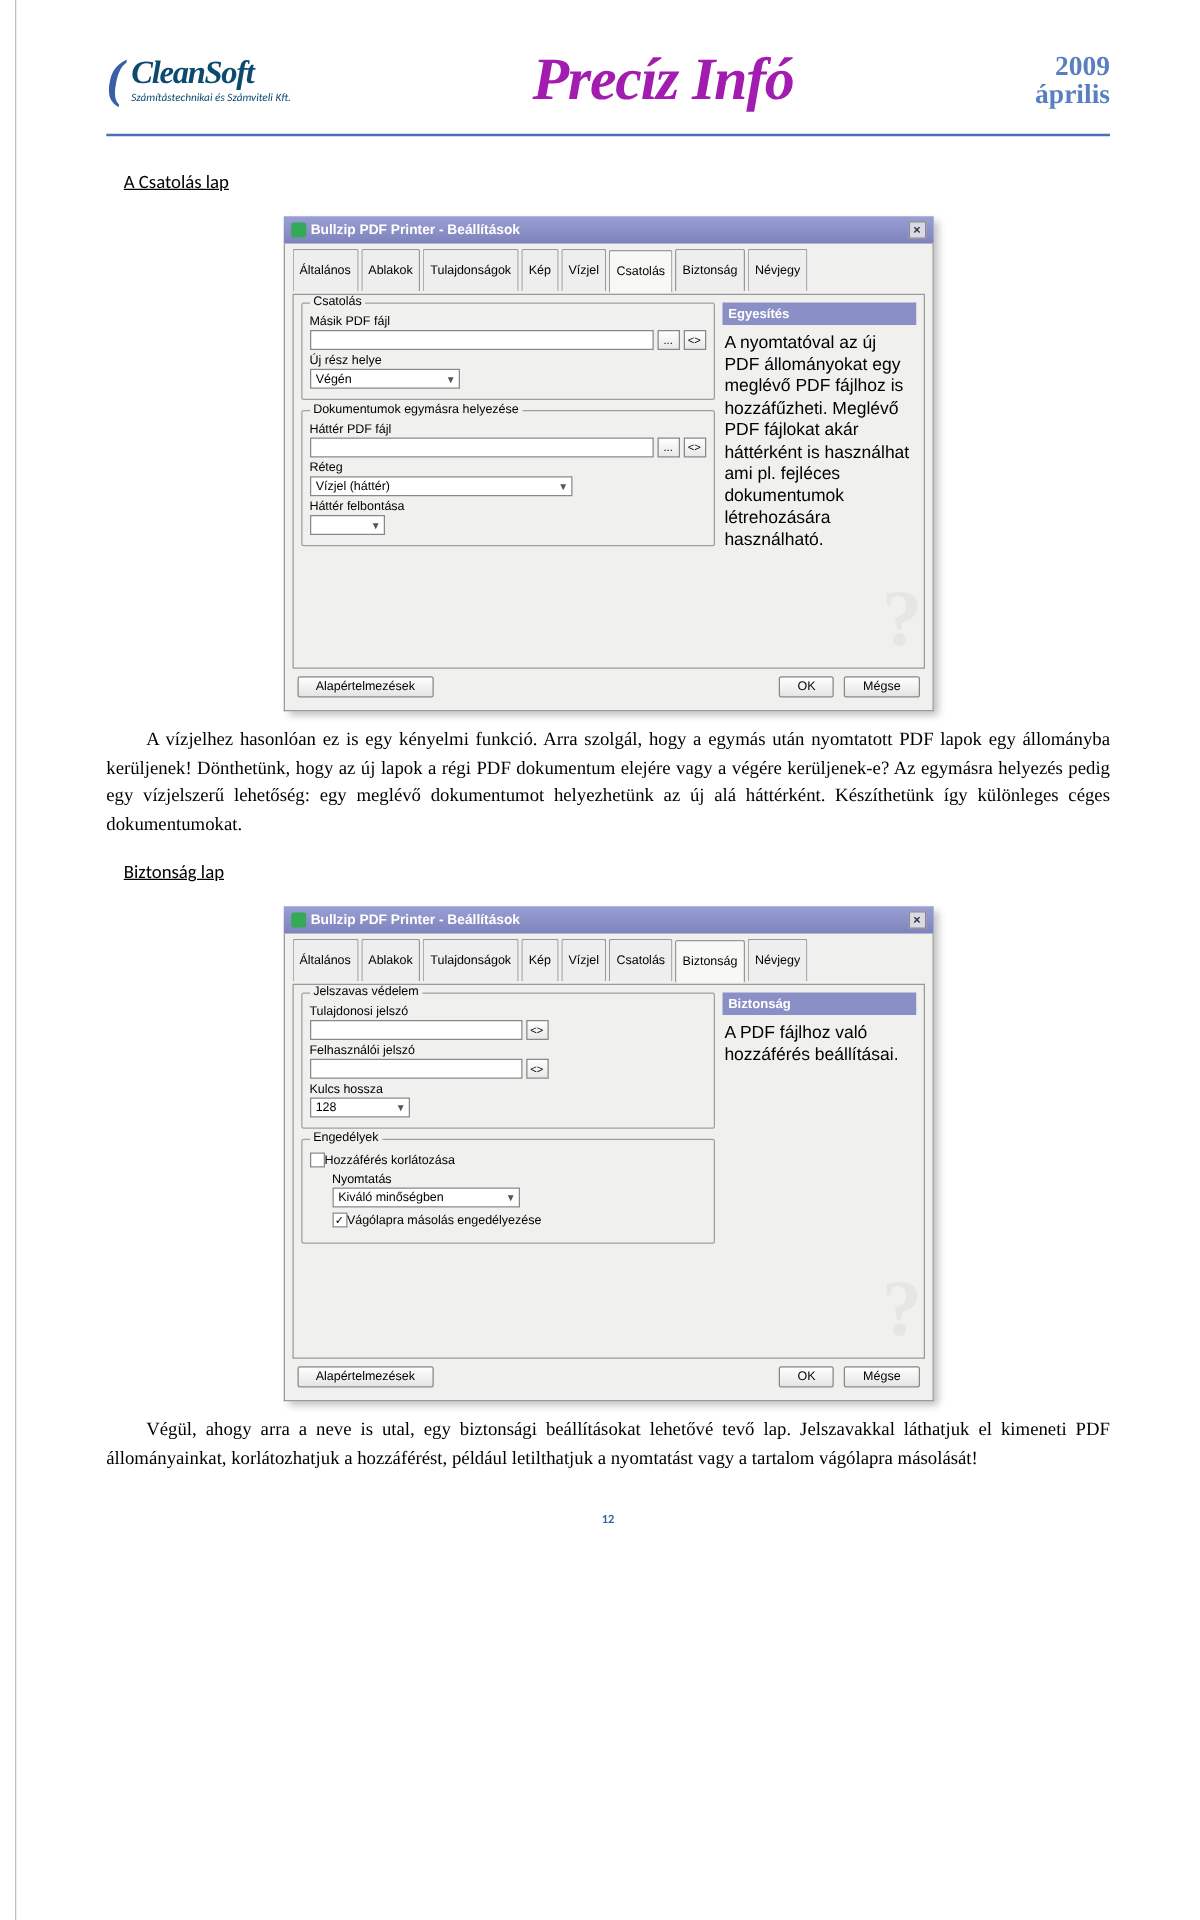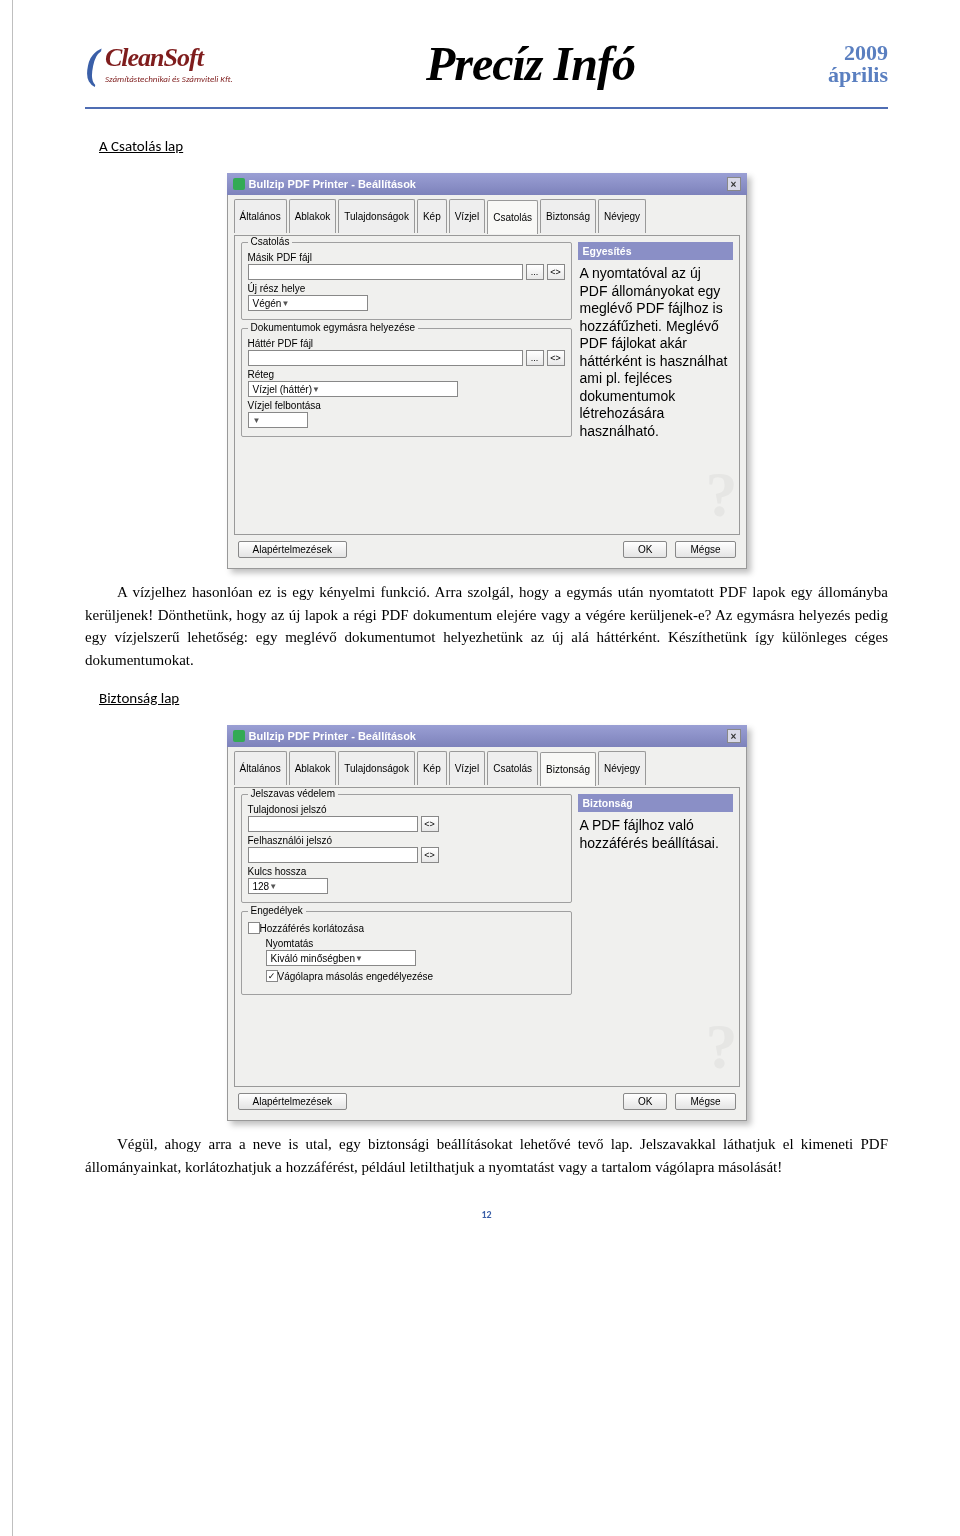--- a/index.html
+++ b/index.html
@@ -1,24 +1,24 @@
 <!DOCTYPE html>
 <html><head>
 <meta charset="utf-8">
 <style>
   * { box-sizing: border-box; margin: 0; padding: 0; }
   body { background: #fff; font-family: Calibri, Arial, sans-serif; width: 960px; margin: 0 auto; }
   .page { padding: 36px 72px 40px 72px; min-height: 1536px; border-left: 1px solid #bfbfbf; margin-left: 12px; position: relative; }
   .hdr { display: flex; justify-content: space-between; align-items: center; padding-bottom: 16px; border-bottom: 2px solid #4f6db3; margin-bottom: 28px; }
   .logo-left { display: flex; align-items: center; gap: 6px; }
   .paren { font-size: 42px; color: #3a5fa8; font-weight: bold; font-family: Georgia, serif; font-style: italic; }
-  .logo-text { color: #7f1d1d; }
+  .logo-text { color: #0c4a6e; }
   .logo-text .big { font-size: 26px; font-weight: bold; font-style: italic; font-family: Georgia, serif; letter-spacing: -1px; }
   .logo-text .small { font-size: 9px; font-style: italic; }
-  .title-center { color: #000000; font-family: 'Times New Roman', serif; font-weight: bold; font-style: italic; font-size: 48px; letter-spacing: -1px; }
+  .title-center { color: #a21caf; font-family: 'Times New Roman', serif; font-weight: bold; font-style: italic; font-size: 48px; letter-spacing: -1px; }
   .date-right { color: #5a7fc0; font-family: 'Times New Roman', serif; font-weight: bold; font-size: 22px; text-align: right; line-height: 1; }
   .section-h { font-size: 15px; font-weight: 400; text-decoration: underline; margin: 6px 0 18px 14px; }
   .para { font-size: 15px; line-height: 1.5; text-align: justify; margin: 12px 0 18px 0; }
   .para-indent { text-indent: 32px; font-family: Liberation Serif, serif; }
   .dialog { width: 520px; margin: 0 auto 8px auto; font-family: Tahoma, Arial, sans-serif; font-size: 10px; color: #000; box-shadow: 4px 4px 6px rgba(0,0,0,.25); }
   .titlebar { background: linear-gradient(#9a9fd4, #7d82bb); color: #fff; font-weight: bold; padding: 4px 6px; display: flex; align-items: center; justify-content: space-between; font-size: 11px; }
   .titlebar .tb-l { display:flex; align-items:center; gap:4px; }
   .tb-icon { width:12px; height:12px; background:#3a5; border-radius:2px; }
   .close-x { width:14px; height:14px; background:#d9d9e8; color:#333; display:flex; align-items:center; justify-content:center; font-size:10px; border:1px solid #888; }
   .dialog-body { background:#f0f0ee; border:1px solid #999; border-top:none; padding:4px 6px 8px 6px; }
@@ -26,21 +26,21 @@
   .tab { background:#eee; border:1px solid #999; border-bottom:none; padding:11px 5px; font-size:10px; border-radius:2px 2px 0 0; cursor:pointer; }
   .tab.active { background:#f8f8f6; position:relative; top:1px; }
   .tab-content { border:1px solid #999; background:#f0f0ee; padding:6px; display:flex; gap:6px; min-height:300px; }
   .left-col { flex:1; }
   .right-col { width:155px; }
   .group { border:1px solid #a0a0a0; padding:6px 6px 8px 6px; margin-bottom:8px; position:relative; border-radius:2px; }
   .group-title { position:absolute; top:-7px; left:6px; background:#f0f0ee; padding:0 3px; font-size:10px; }
   .lbl { font-size:10px; margin:3px 0 1px 0; }
   .row { display:flex; align-items:center; gap:3px; }
   .inp { border:1px solid #888; background:#fff; height:16px; font-size:10px; padding:0 2px; }
-  .dd { border:1px solid #888; background:#fff; height:16px; font-size:10px; display:flex; align-items:center; justify-content:flex-start; padding:0 2px 0 4px; }
+  .dd { border:1px solid #888; background:#fff; height:16px; font-size:10px; display:flex; align-items:center; justify-content:space-between; padding:0 2px 0 4px; }
   .dd-arrow { font-size:8px; color:#555; }
   .btn-small { border:1px solid #888; background:linear-gradient(#fff,#e8e8e8); height:16px; min-width:18px; font-size:9px; display:flex; align-items:center; justify-content:center; cursor:pointer; }
   .side-header { background:#8a8fc6; color:#fff; font-weight:bold; padding:3px 5px; font-size:10.5px; }
   .side-text { font-size:14px; padding:5px 2px; line-height:1.25; }
   .qmark { position:absolute; right:8px; bottom:36px; font-size:64px; color:#e6e6e4; font-weight:bold; font-family:Georgia,serif; pointer-events:none; }
   .btn-row { display:flex; align-items:center; padding:6px 4px 2px 4px; gap:8px; }
   .dlg-btn { border:1px solid #888; background:linear-gradient(#fff,#e4e4e4); padding:2px 14px; font-size:10px; border-radius:2px; cursor:pointer; }
   .btn-row .spacer { flex:1; }
   .chk { display:flex; align-items:center; gap:0; font-size:10px; margin:4px 0; }
   .chkbox { width:12px; height:12px; border:1px solid #888; background:#fff; display:flex; align-items:center; justify-content:center; font-size:9px; }
@@ -111,21 +111,21 @@
             <div class="row">
               <input class="inp" style="flex: 1 1 0%;">
               <div class="btn-small">...</div>
               <div class="btn-small">&lt;&gt;</div>
             </div>
             <div class="lbl">Réteg</div>
             <div class="dd" style="width:210px">
               <span>Vízjel (háttér)</span>
               <span class="dd-arrow">▼</span>
             </div>
-            <div class="lbl">Vízjel felbontása</div>
+            <div class="lbl">Háttér felbontása</div>
             <div class="dd" style="width:60px">
               <span></span>
               <span class="dd-arrow">▼</span>
             </div>
           </div>
         </div>
         <div class="right-col">
           <div class="side-header">Egyesítés</div>
           <div class="side-text">A nyomtatóval az új PDF állományokat egy meglévő PDF fájlhoz is hozzáfűzheti. Meglévő PDF fájlokat akár háttérként is használhat ami pl. fejléces dokumentumok létrehozására használható.</div>
         </div>

